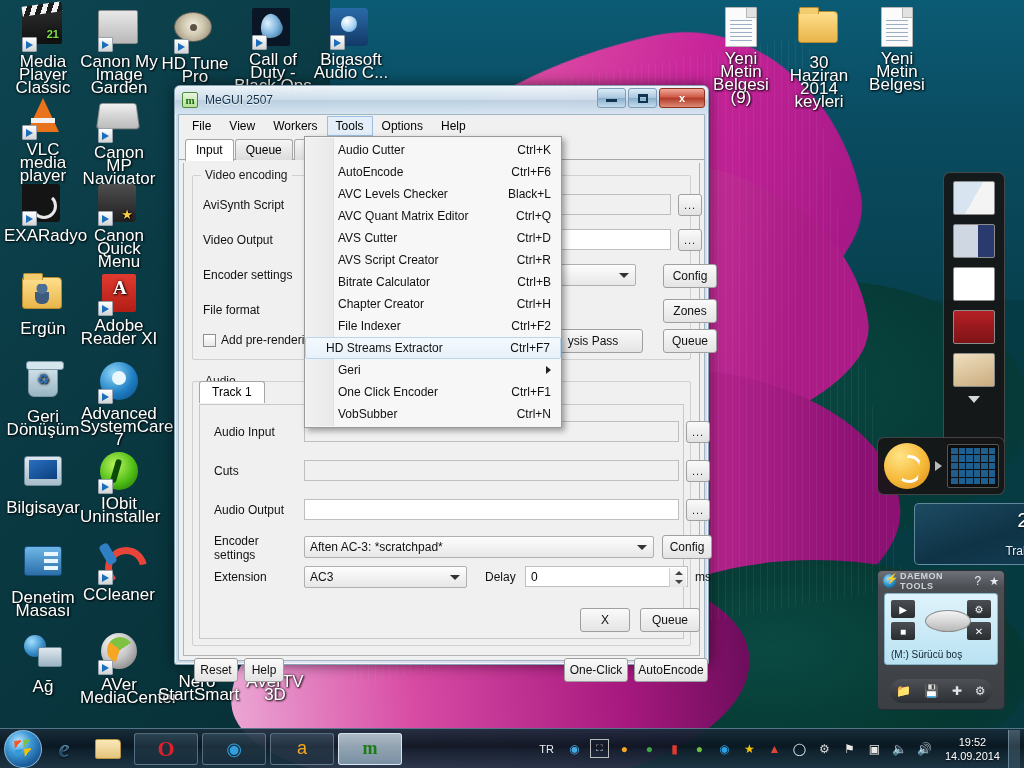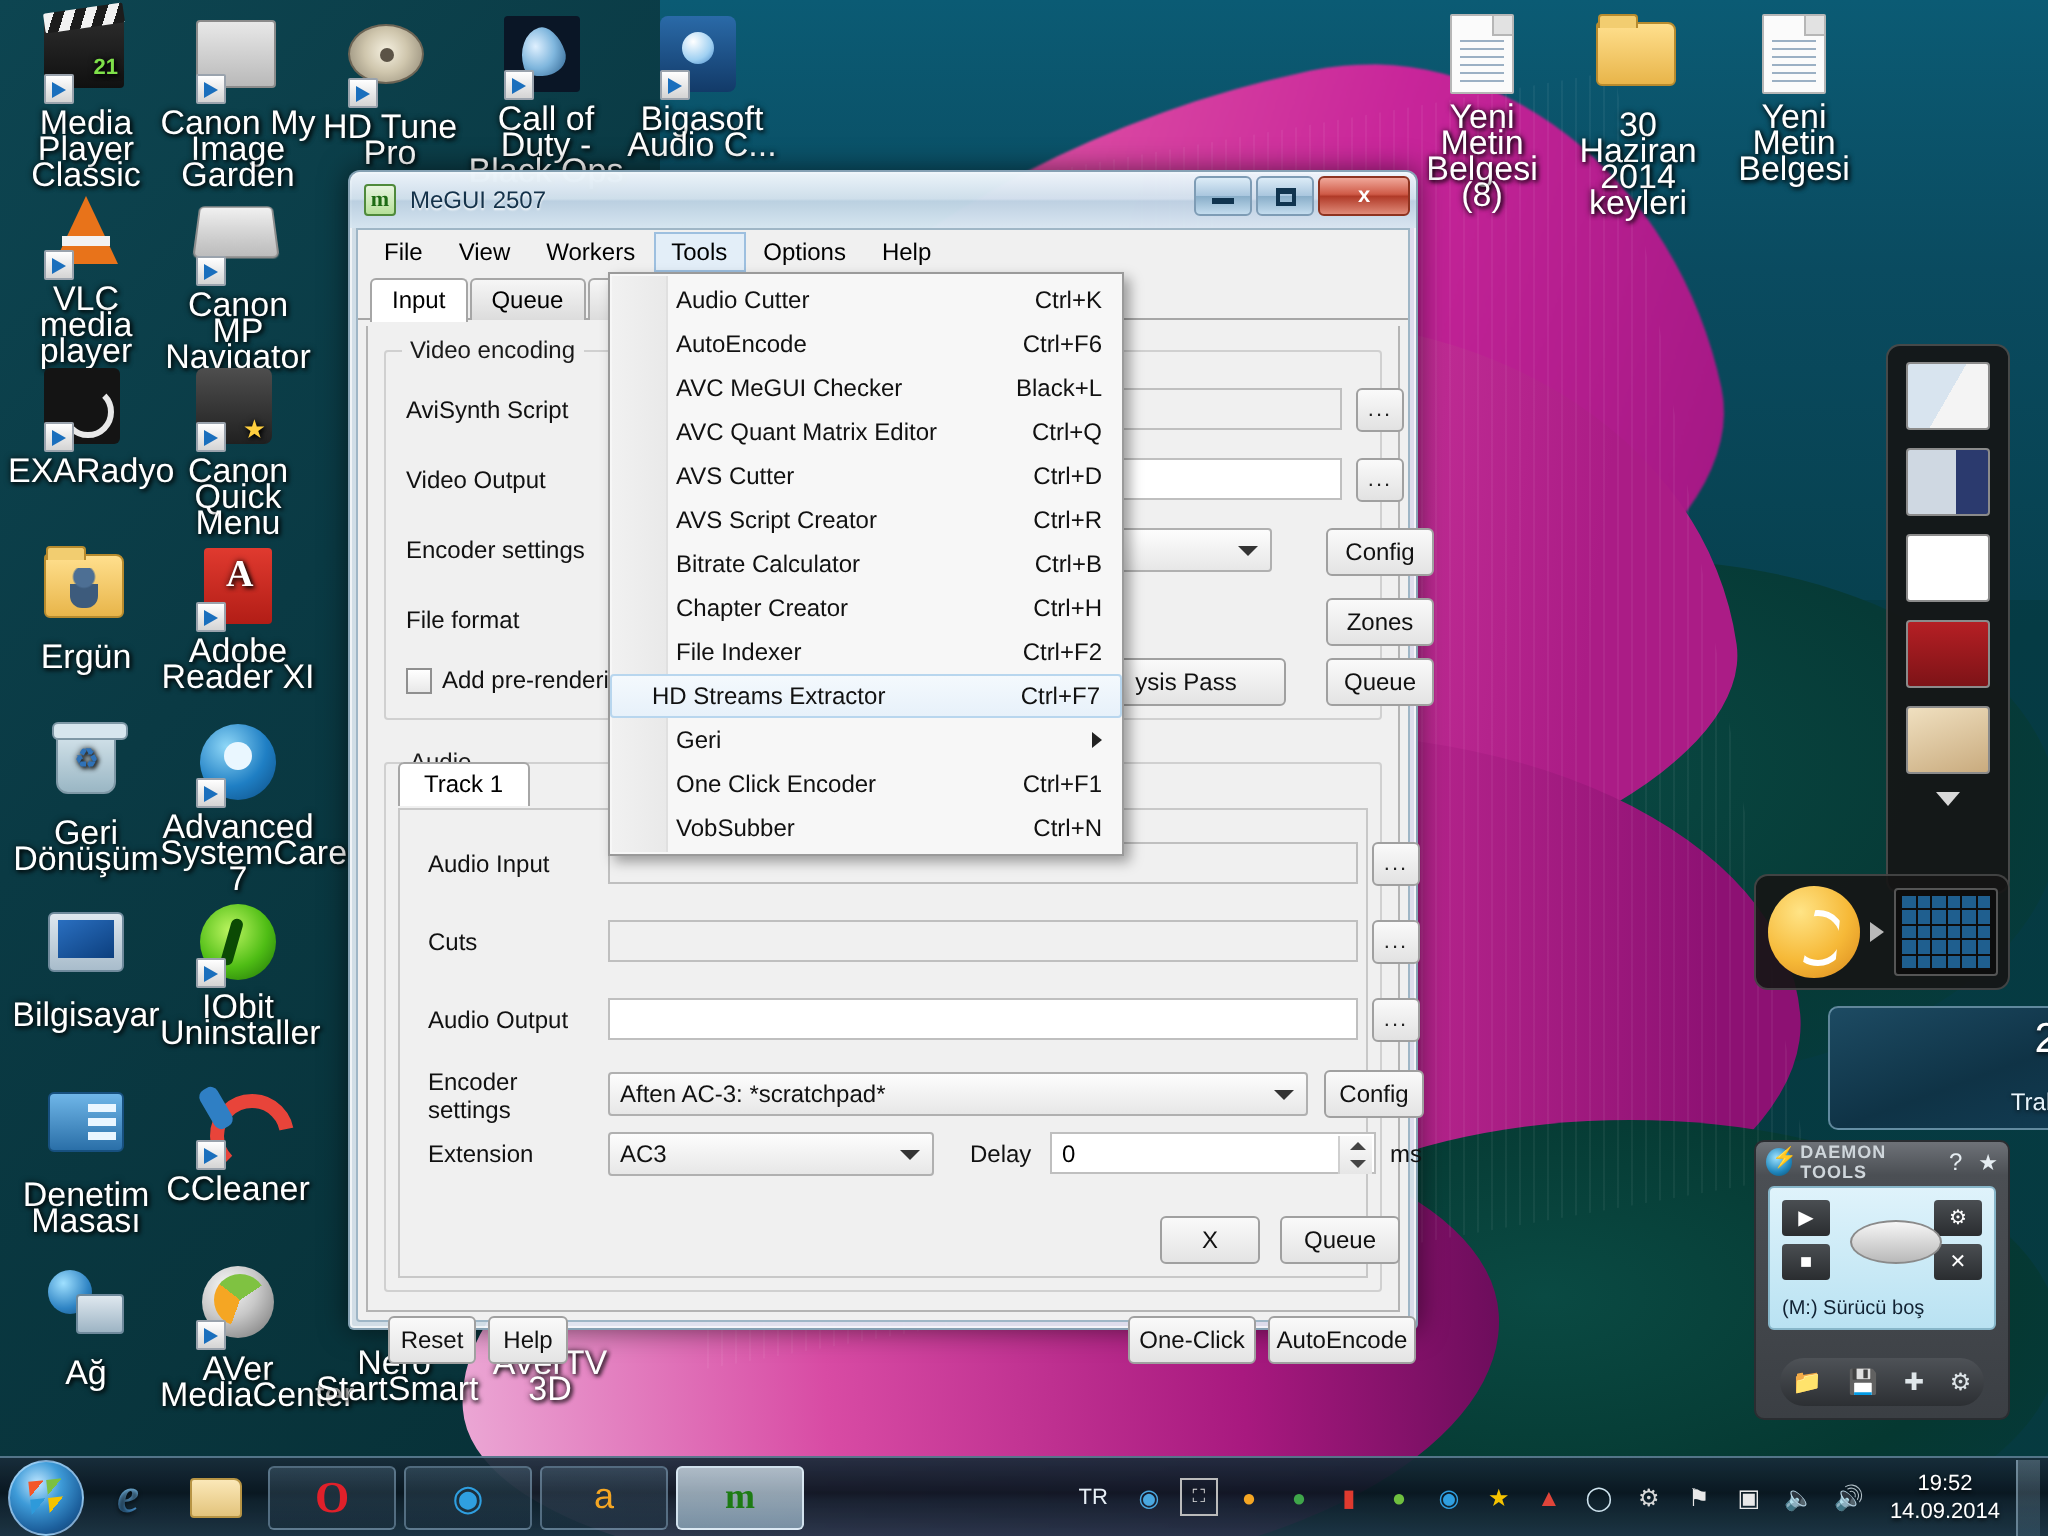--- a/index.html
+++ b/index.html
@@ -709,21 +709,21 @@
       </div>
       <div class="desk-icon" style="left: 236px; top: 675px;">
         <div>AVerTV 3D</div>
       </div>
     </div>
   <div id="desk-icons-right">
       <div class="desk-icon" style="left: 702px; top: 6px;">
         <div class="ico">
           <div class="ic-txt"></div>
         </div>
-        <div>Yeni Metin Belgesi (8)</div>
+        <div>Yeni Metin Belgesi (9)</div>
       </div>
       <div class="desk-icon" style="left: 780px; top: 6px;">
         <div class="ico">
           <div class="ic-folder"></div>
         </div>
         <div>30 Haziran 2014 keyleri</div>
       </div>
       <div class="desk-icon" style="left: 858px; top: 6px;">
         <div class="ico">
           <div class="ic-txt"></div>
@@ -921,21 +921,21 @@
   <div id="tools-menu">
       <div class="mi">
         <span>Audio Cutter</span>
         <span class="shortcut">Ctrl+K</span>
       </div>
       <div class="mi">
         <span>AutoEncode</span>
         <span class="shortcut">Ctrl+F6</span>
       </div>
       <div class="mi">
-        <span>AVC MeGUI Checker</span>
+        <span>AVC Levels Checker</span>
         <span class="shortcut">Black+L</span>
       </div>
       <div class="mi">
         <span>AVC Quant Matrix Editor</span>
         <span class="shortcut">Ctrl+Q</span>
       </div>
       <div class="mi">
         <span>AVS Cutter</span>
         <span class="shortcut">Ctrl+D</span>
       </div>

